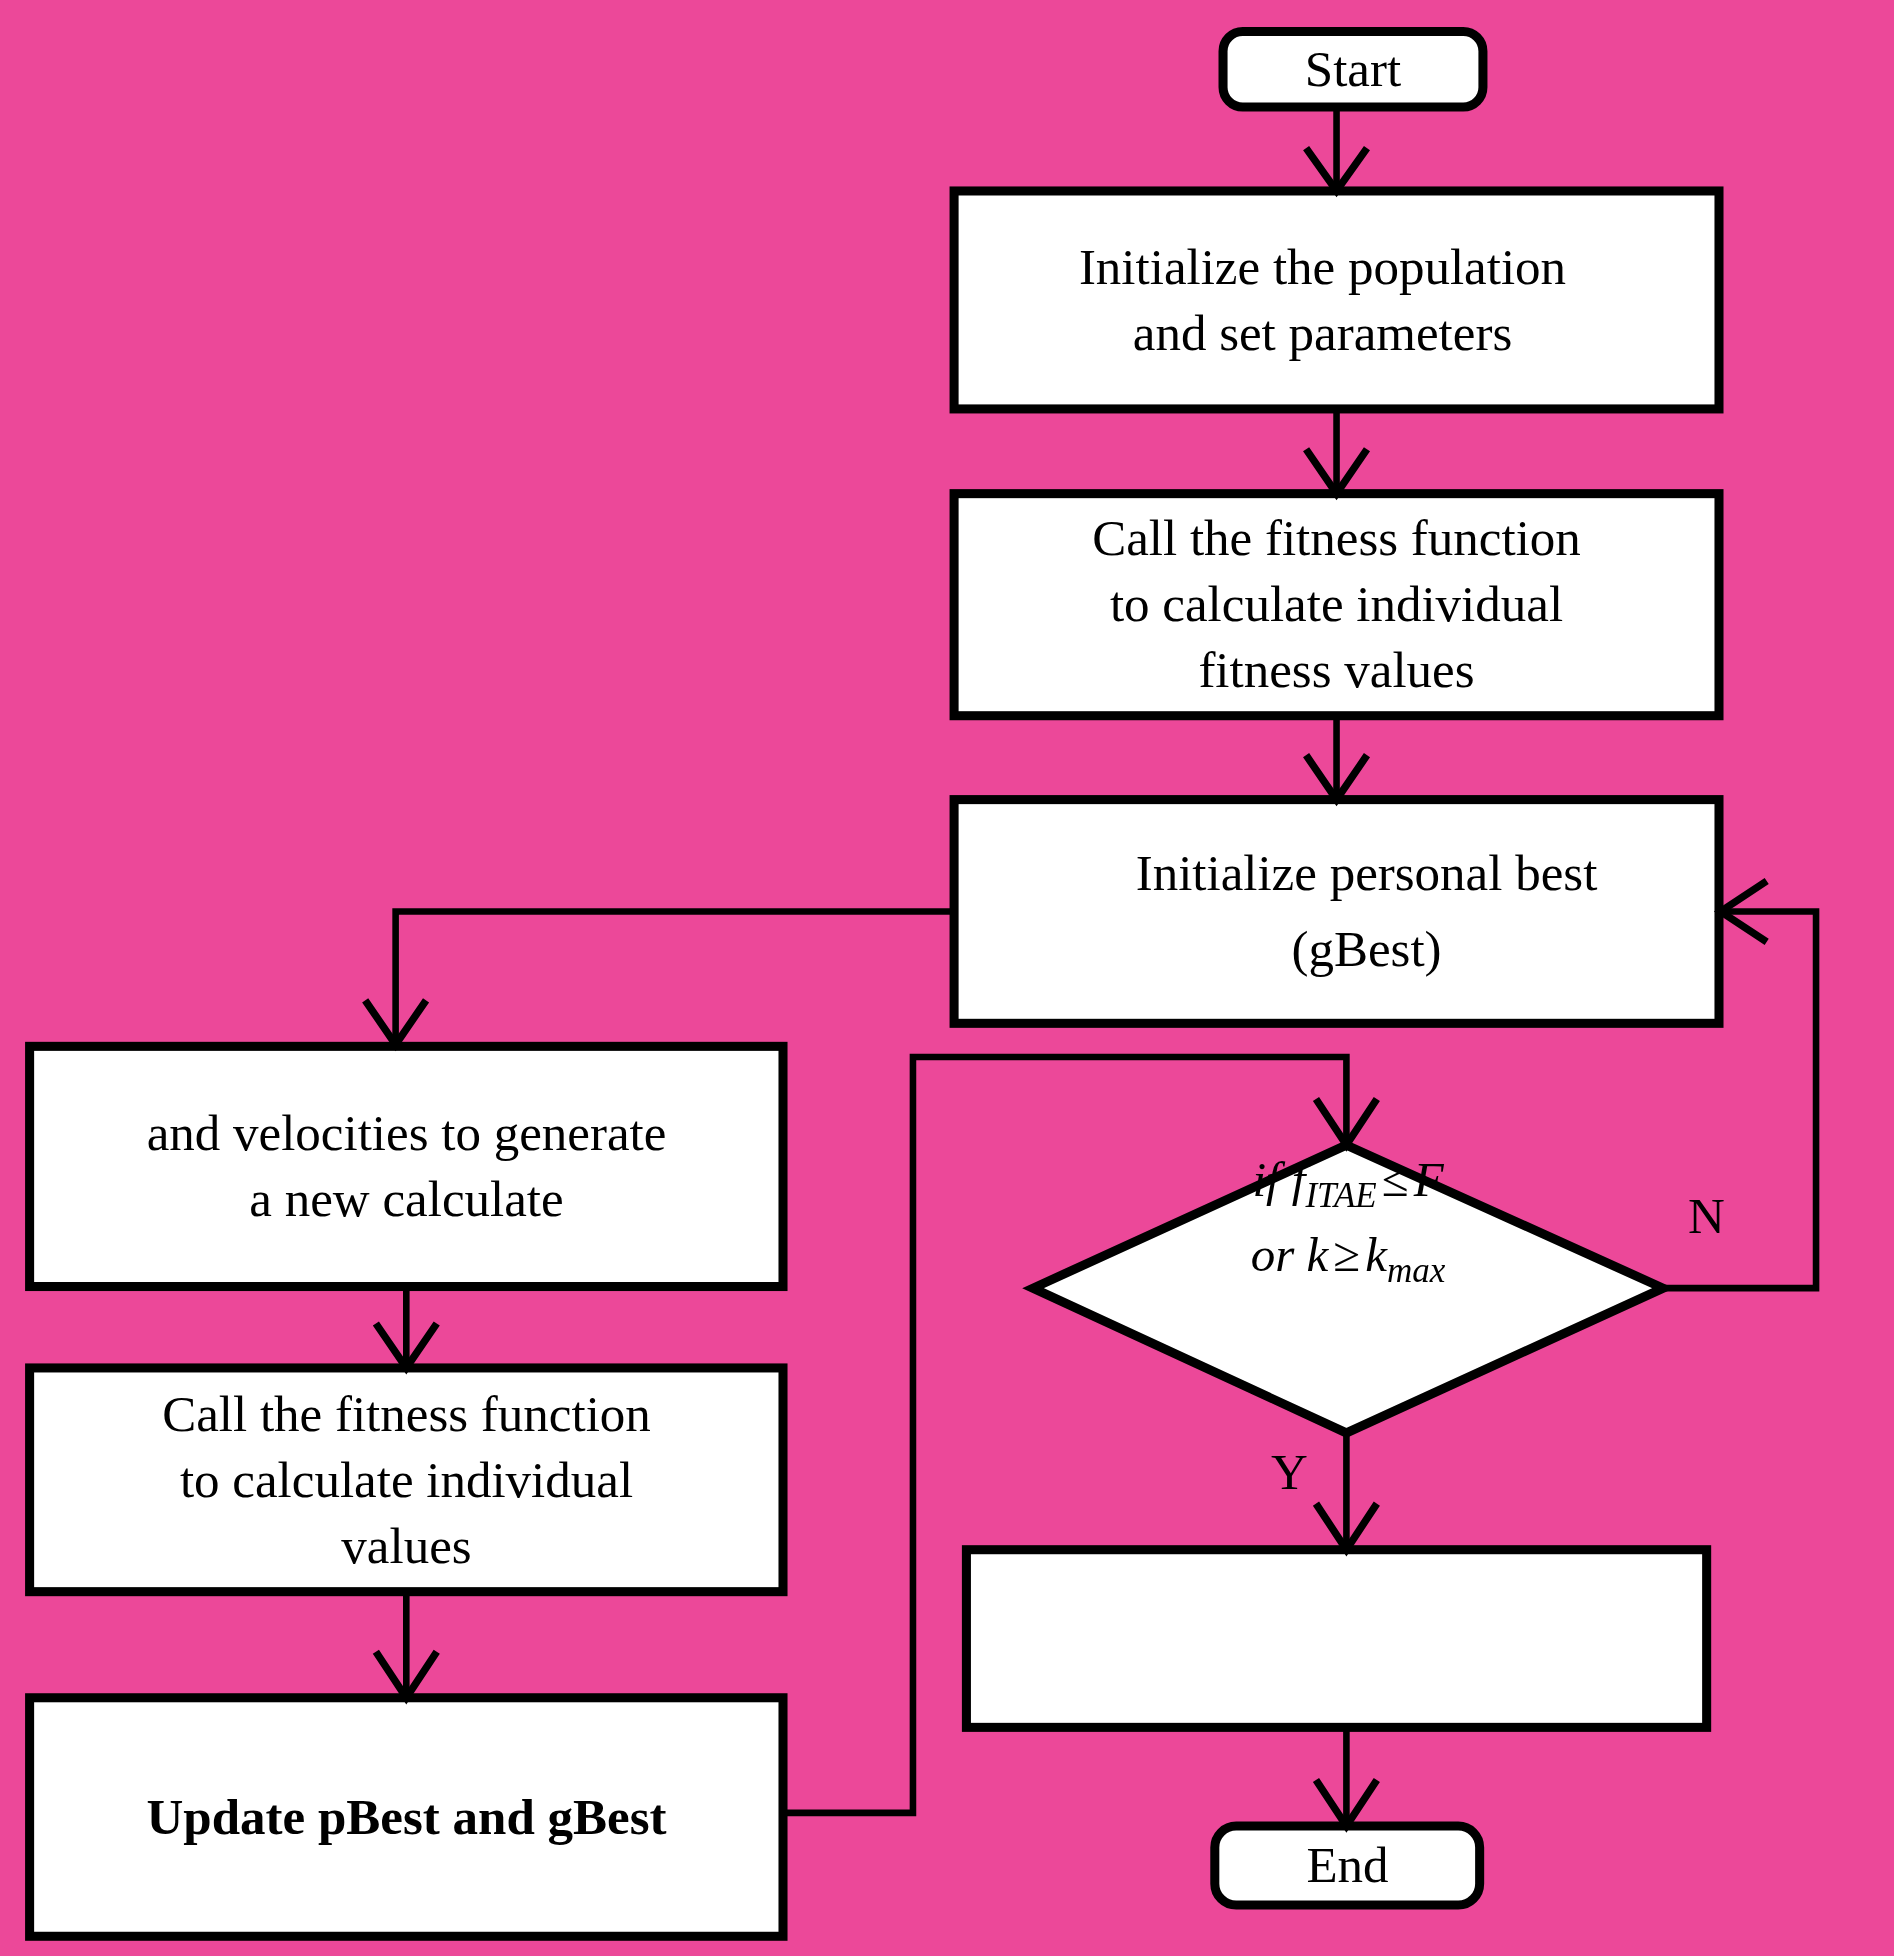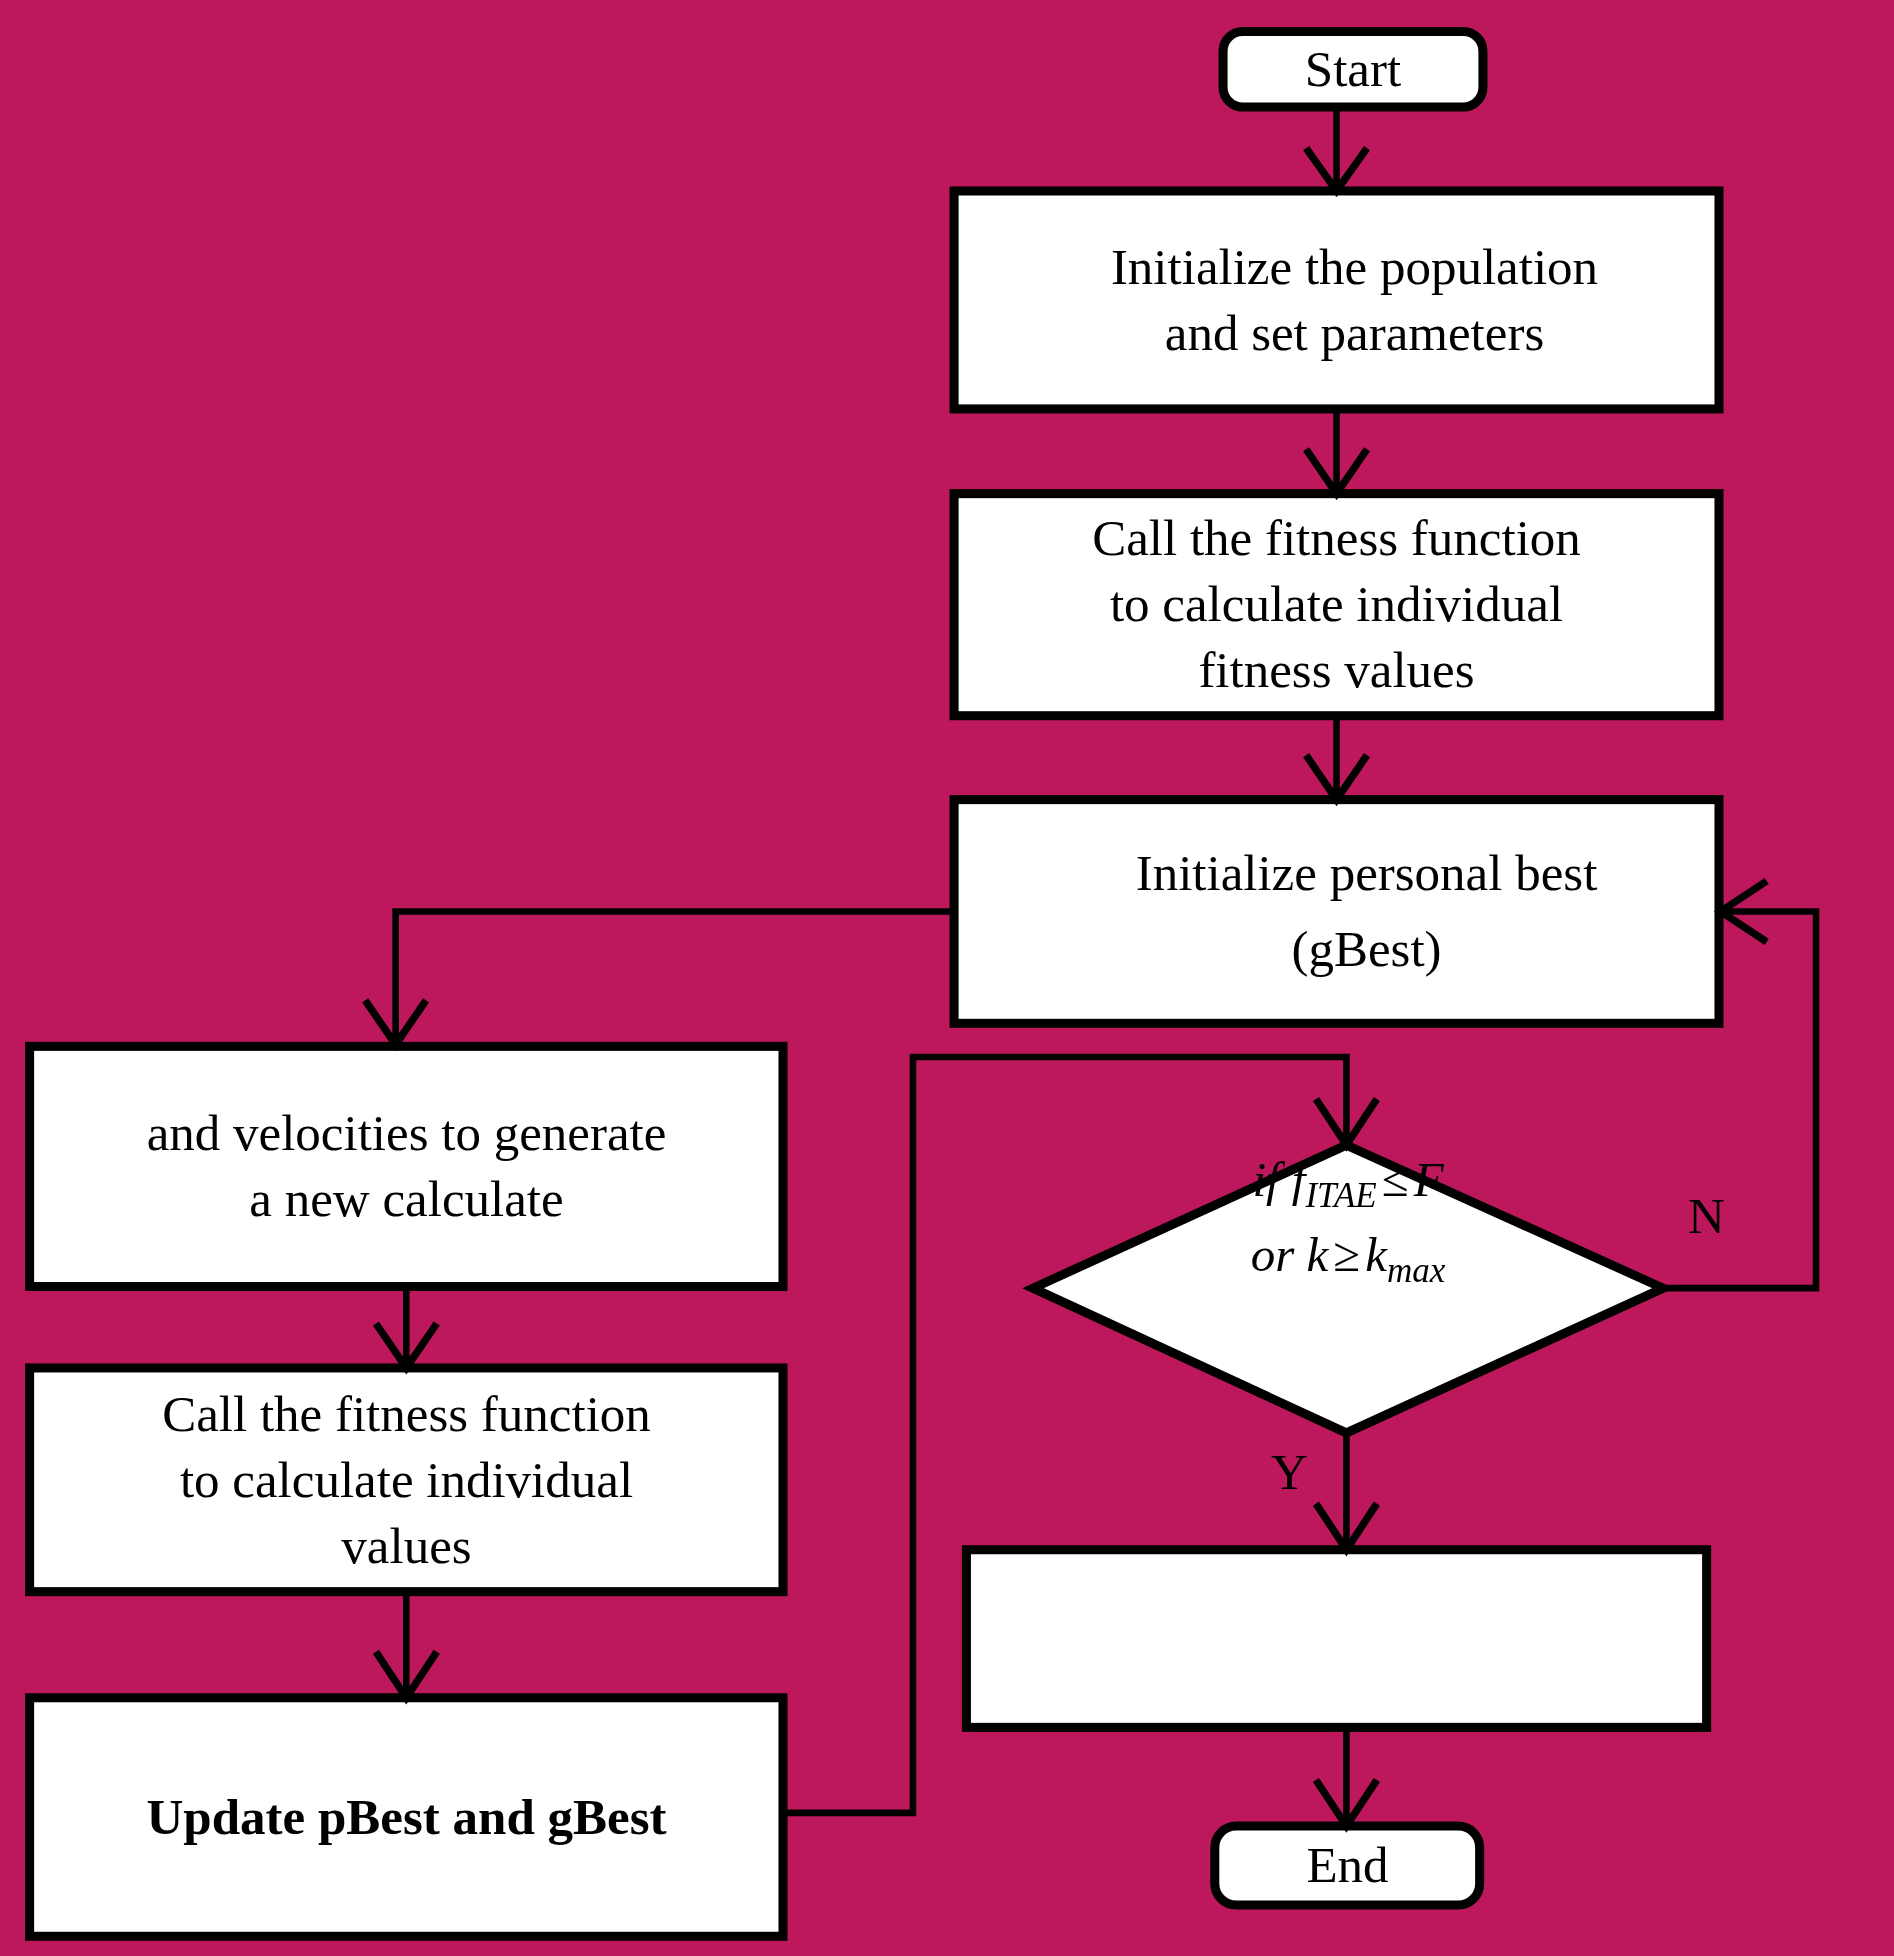--- a/index.html
+++ b/index.html
@@ -4,21 +4,21 @@
 <style>
   html, body {
     margin: 0;
     padding: 0;
     background: #ffffff;
   }
   #flowchart-root {
     position: relative;
     width: 1895px;
     height: 1957px;
-    background: #be185d;
+    background: #ec4899;
     font-family: "Liberation Serif", "DejaVu Serif", serif;
     overflow: hidden;
   }
   svg#flow-svg {
     position: absolute;
     top: 0; left: 0;
     width: 1895px;
     height: 1957px;
   }
   .shape-stroke-thick {
@@ -162,21 +162,21 @@
       <line class="conn-line" x1="1637" y1="2100" x2="1637" y2="2216"></line>
       <polyline class="conn-arrow" points="1600,2164 1637,2220 1674,2164"></polyline>
     </g>
 
   </svg>
 
   <div class="node-text" style="left:1223px; top:31px; width:260px; height:76px;">
     <span class="tline">Start</span>
   </div>
 
-  <div class="node-text" style="left:972px; top:191px; width:765px; height:218px;">
+  <div class="node-text" style="left:940px; top:191px; width:765px; height:218px;">
     <span class="tline">Initialize the population</span>
     <span class="tline">and set parameters</span>
   </div>
 
   <div class="node-text" style="left:954px; top:493px; width:765px; height:222px;">
     <span class="tline">Call the fitness function</span>
     <span class="tline">to calculate individual</span>
     <span class="tline">fitness values</span>
   </div>
 

